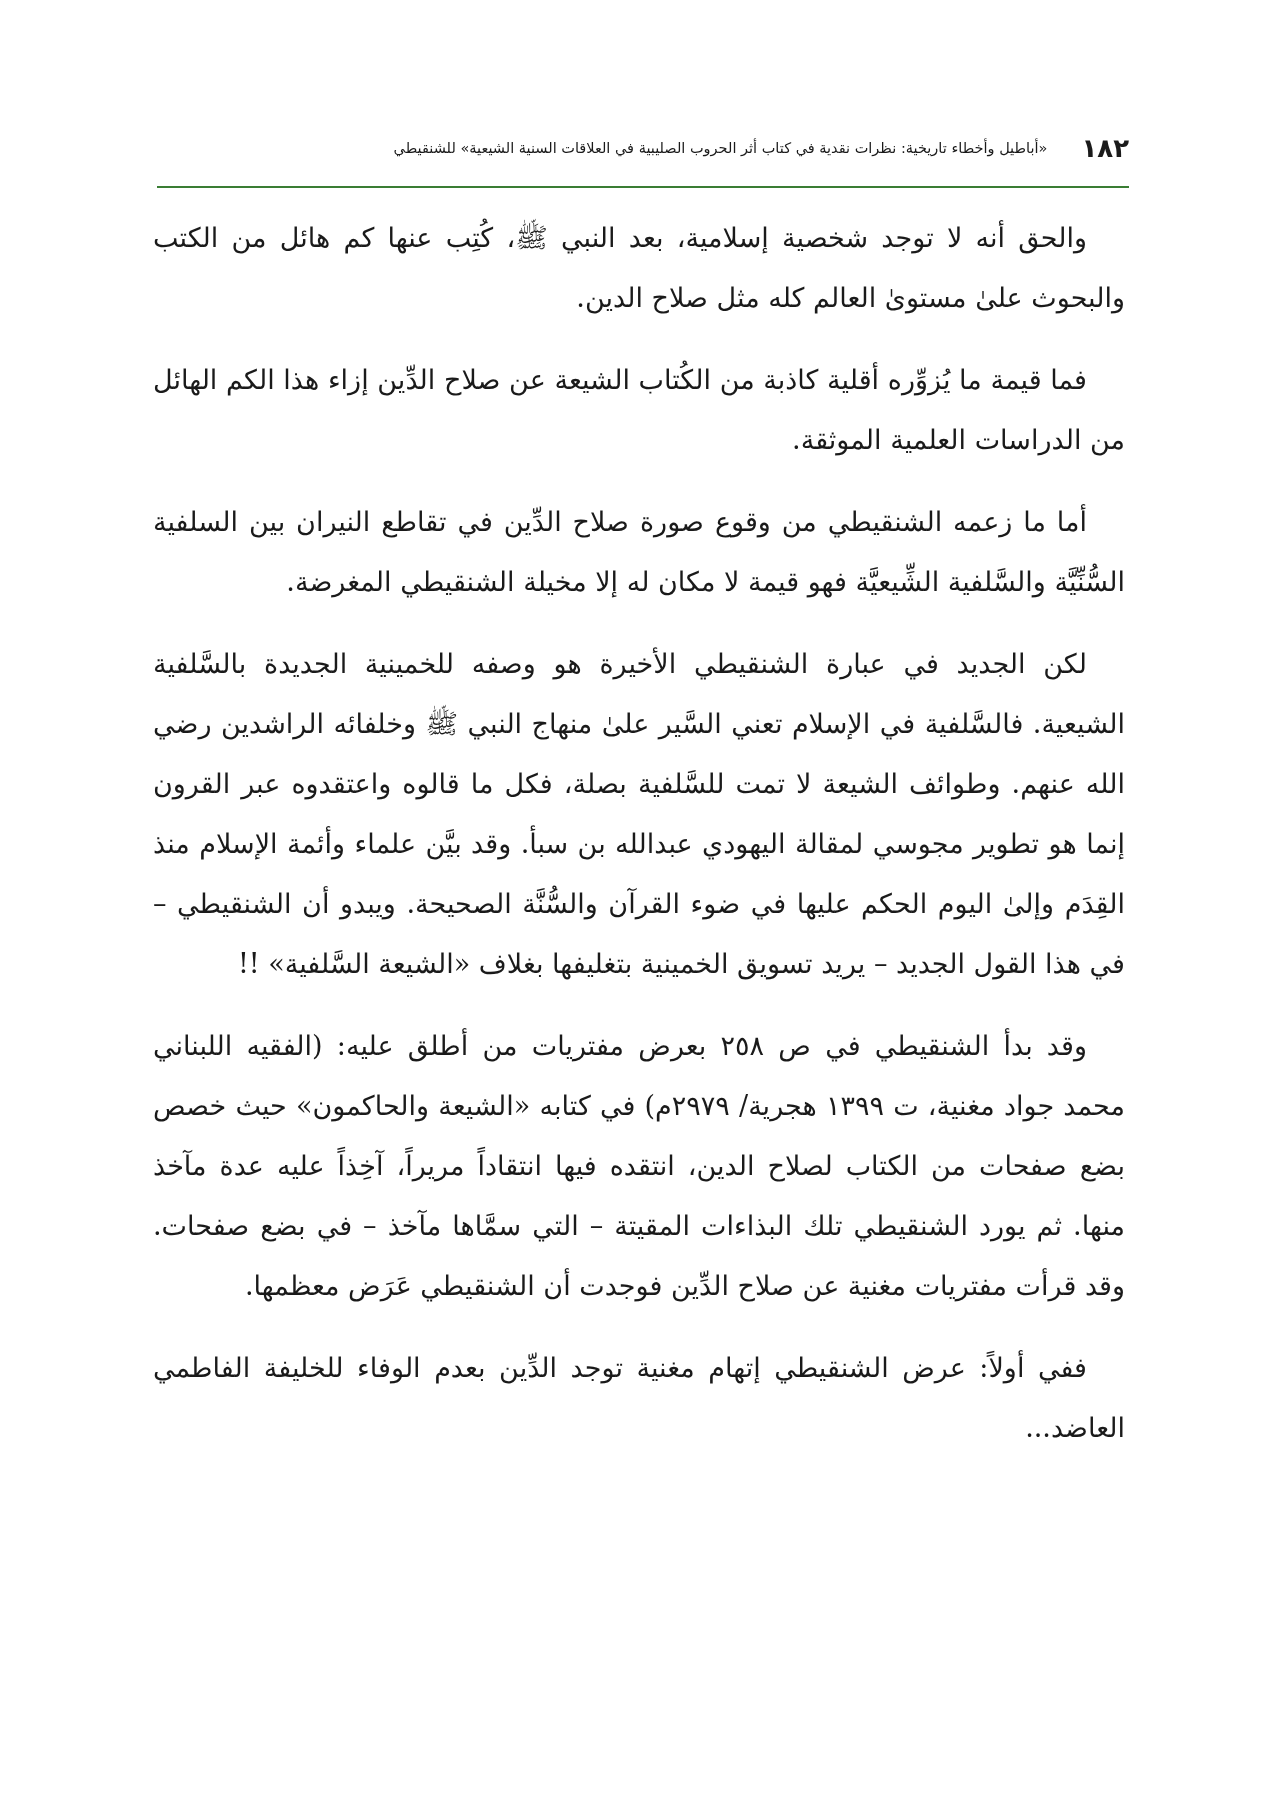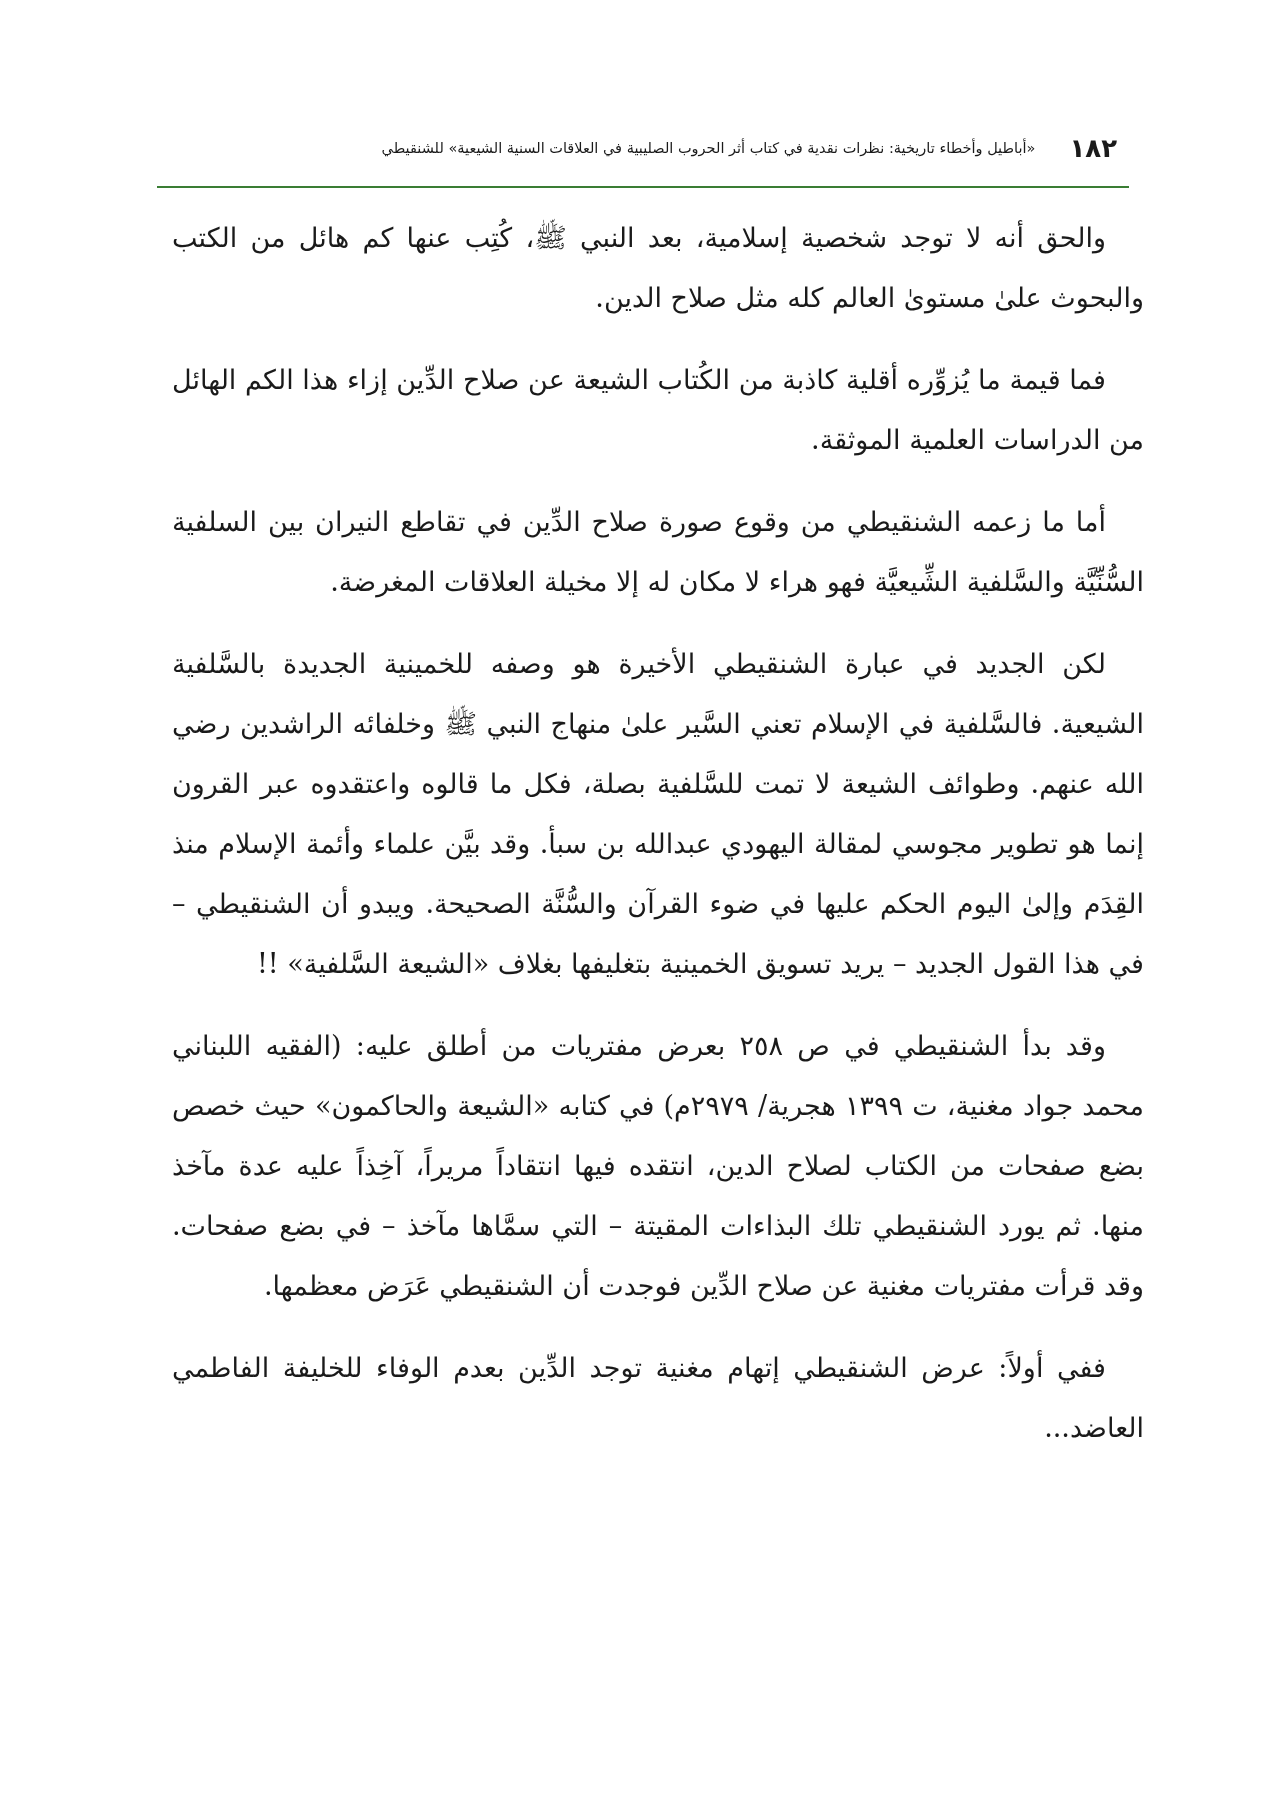--- a/index.html
+++ b/index.html
@@ -30,41 +30,41 @@
       display: flex;
       align-items: center;
       justify-content: flex-start;
     }
     .page-number {
       font-family: "DejaVu Sans", sans-serif;
       font-size: 26px;
       font-weight: bold;
       color: #1a1a1a;
       margin-left: 34px;
-      margin-right: 12px;
+      margin-right: 0;
       letter-spacing: 1px;
     }
     .header-title {
       font-family: "DejaVu Sans", sans-serif;
       font-size: 14.5px;
       font-weight: normal;
       color: #1a1a1a;
       white-space: nowrap;
     }
     .header-rule {
       position: absolute;
       left: 157px;
       width: 972px;
       top: 186px;
       height: 2px;
       background: #3a7d34;
     }
     .body-text {
       position: absolute;
-      left: 172px;
+      left: 153px;
       width: 972px;
       top: 208px;
       direction: rtl;
       text-align: justify;
       text-align-last: right;
       font-family: "DejaVu Serif", "Liberation Serif", serif;
       font-size: 27px;
       line-height: 60px;
     }
     .body-text p {
@@ -80,19 +80,19 @@
   <div class="running-header">
     <span class="page-number">١٨٢</span>
     <span class="header-title">«أباطيل وأخطاء تاريخية: نظرات نقدية في كتاب أثر الحروب الصليبية في العلاقات السنية الشيعية» للشنقيطي</span>
   </div>
 
   <div class="header-rule" style="background: rgb(58, 125, 52);"></div>
 
   <div class="body-text">
     <p>والحق أنه لا توجد شخصية إسلامية، بعد النبي ﷺ، كُتِب عنها كم هائل من الكتب والبحوث علىٰ مستوىٰ العالم كله مثل صلاح الدين.</p>
     <p>فما قيمة ما يُزوِّره أقلية كاذبة من الكُتاب الشيعة عن صلاح الدِّين إزاء هذا الكم الهائل من الدراسات العلمية الموثقة.</p>
-    <p>أما ما زعمه الشنقيطي من وقوع صورة صلاح الدِّين في تقاطع النيران بين السلفية السُّنِّيَّة والسَّلفية الشِّيعيَّة فهو هراء لا مكان له إلا مخيلة العلاقات المغرضة.</p>
+    <p>أما ما زعمه الشنقيطي من وقوع صورة صلاح الدِّين في تقاطع النيران بين السلفية السُّنِّيَّة والسَّلفية الشِّيعيَّة فهو قيمة لا مكان له إلا مخيلة الشنقيطي المغرضة.</p>
     <p>لكن الجديد في عبارة الشنقيطي الأخيرة هو وصفه للخمينية الجديدة بالسَّلفية الشيعية. فالسَّلفية في الإسلام تعني السَّير علىٰ منهاج النبي ﷺ وخلفائه الراشدين رضي الله عنهم. وطوائف الشيعة لا تمت للسَّلفية بصلة، فكل ما قالوه واعتقدوه عبر القرون إنما هو تطوير مجوسي لمقالة اليهودي عبدالله بن سبأ. وقد بيَّن علماء وأئمة الإسلام منذ القِدَم وإلىٰ اليوم الحكم عليها في ضوء القرآن والسُّنَّة الصحيحة. ويبدو أن الشنقيطي – في هذا القول الجديد – يريد تسويق الخمينية بتغليفها بغلاف «الشيعة السَّلفية» !!</p>
     <p>وقد بدأ الشنقيطي في ص ٢٥٨ بعرض مفتريات من أطلق عليه: (الفقيه اللبناني محمد جواد مغنية، ت ١٣٩٩ هجرية/ ٢٩٧٩م) في كتابه «الشيعة والحاكمون» حيث خصص بضع صفحات من الكتاب لصلاح الدين، انتقده فيها انتقاداً مريراً، آخِذاً عليه عدة مآخذ منها. ثم يورد الشنقيطي تلك البذاءات المقيتة – التي سمَّاها مآخذ – في بضع صفحات. وقد قرأت مفتريات مغنية عن صلاح الدِّين فوجدت أن الشنقيطي عَرَض معظمها.</p>
     <p>ففي أولاً: عرض الشنقيطي إتهام مغنية توجد الدِّين بعدم الوفاء للخليفة الفاطمي العاضد...</p>
   </div>
 
 </div>
 
 </body></html>

